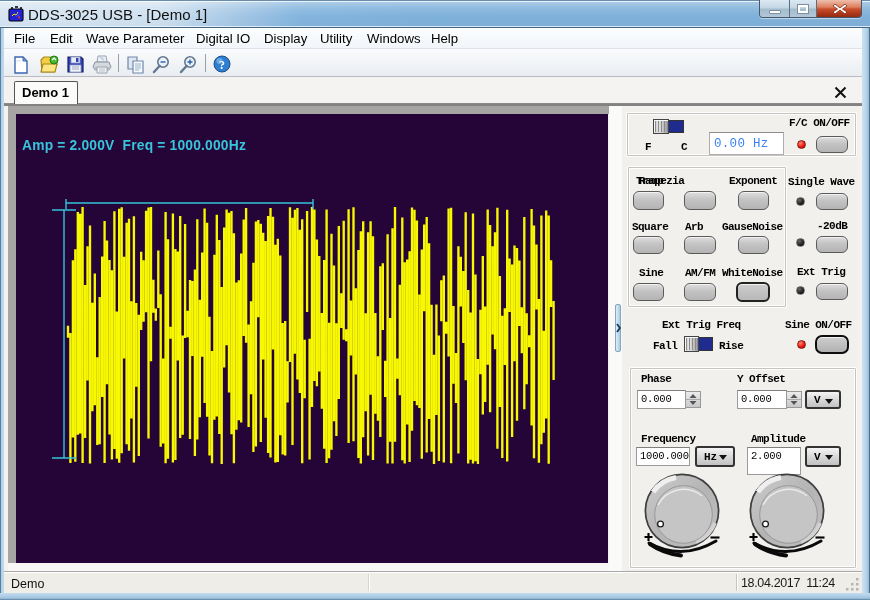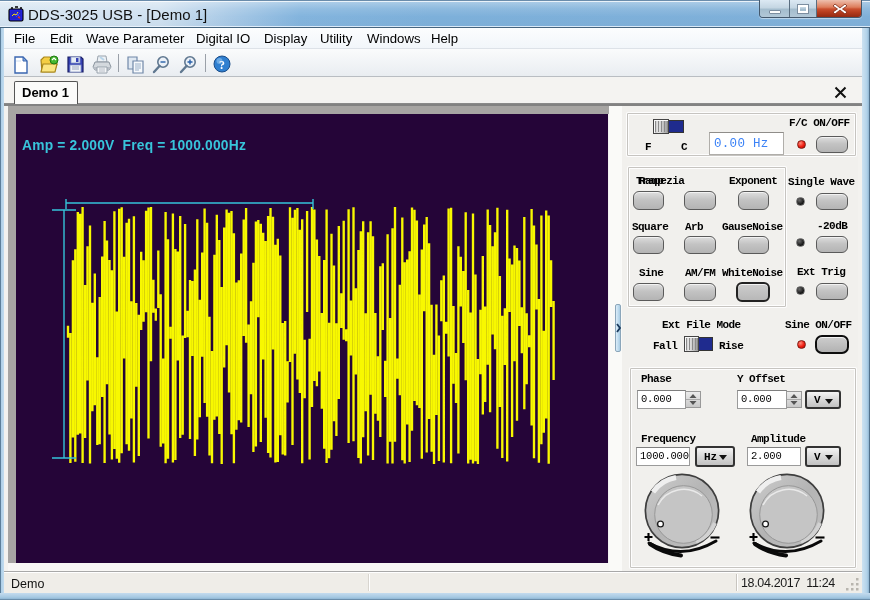--- a/index.html
+++ b/index.html
@@ -178,21 +178,21 @@
 <div class="lbl" style="left:788px;top:176px">Single Wave</div>
 <div class="led ledk" style="left:796px;top:197px"></div>
 <div class="btn" style="left:816px;top:193px;width:32px;height:17px"></div>
 <div class="lbl" style="left:817px;top:220px">-20dB</div>
 <div class="led ledk" style="left:796px;top:238px"></div>
 <div class="btn" style="left:816px;top:236px;width:32px;height:17px"></div>
 <div class="lbl" style="left:797px;top:266px">Ext Trig</div>
 <div class="led ledk" style="left:796px;top:286px"></div>
 <div class="btn" style="left:816px;top:283px;width:32px;height:17px"></div>
 
-<div class="lbl" style="left:662px;top:319px">Ext File Mode</div>
+<div class="lbl" style="left:662px;top:319px">Ext Trig Freq</div>
 <div class="lbl" style="left:785px;top:319px">Sine ON/OFF</div>
 <div class="lbl" style="left:653px;top:340px">Fall</div>
 <div class="abs" style="left:685px;top:337px;width:28px;height:14px;background:#1f2b8e;border:1px solid #333"></div>
 <div class="abs" style="left:684px;top:336px;width:15px;height:16px;background:linear-gradient(90deg,#b8b8b8,#e8e8e8 30%,#c8c8c8 60%,#9a9a9a);border:1px solid #444;box-shadow:inset 1px 1px 0 #f8f8f8"></div>
 <div class="abs" style="left:686px;top:338px;width:1px;height:12px;background:#8a8a8a;box-shadow:3px 0 0 #8a8a8a,6px 0 0 #8a8a8a,9px 0 0 #8a8a8a,11px 0 0 #8a8a8a"></div>
 <div class="lbl" style="left:719px;top:340px">Rise</div>
 <div class="led ledr" style="left:797px;top:340px"></div>
 <div class="btn" style="left:815px;top:335px;width:34px;height:19px;border:2.5px solid #0d0d0d;border-radius:7px;background:linear-gradient(#cdcdcd,#b2b2b2)"></div>
 
 <div class="gbox" style="left:630px;top:368px;width:226px;height:200px"></div>
@@ -210,21 +210,21 @@
 <svg class="abs" style="left:786px;top:391px" width="16" height="17" viewBox="0 0 16 17">
     <path d="M8 3l3.5 4h-7z" fill="#555"></path>
     <path d="M8 14l-3.5-4h7z" fill="#555"></path>
     <path d="M1 8.5h14" stroke="#aaa"></path>
   </svg>
 <div class="dd" style="left:805px;top:390px;width:36px;height:19px">V</div>
 <div class="lbl" style="left:641px;top:433px">Frequency</div>
 <div class="abs entry" style="left:636px;top:447px;width:54px;height:19px">1000.000</div>
 <div class="dd" style="left:695px;top:446px;width:40px;height:21px;line-height:19px">Hz</div>
 <div class="lbl" style="left:751px;top:433px">Amplitude</div>
-<div class="abs entry" style="left:747px;top:447px;width:54px;height:19px">2.000</div>
+<div class="abs entry" style="left:747px;top:447px;width:54px;height:28px">2.000</div>
 <div class="dd" style="left:805px;top:446px;width:36px;height:21px;line-height:19px">V</div>
 
 <svg class="abs" style="left:636px;top:468px" width="96" height="96" viewBox="0 0 96 96">
  <defs>
   <linearGradient id="kb" x1="0" y1="0" x2="1" y2="1">
    <stop offset="0" stop-color="#cdcdcd"></stop>
         <stop offset=".5" stop-color="#b4b4b4"></stop>
         <stop offset="1" stop-color="#c0c0c0"></stop>
   </linearGradient>
  </defs>

